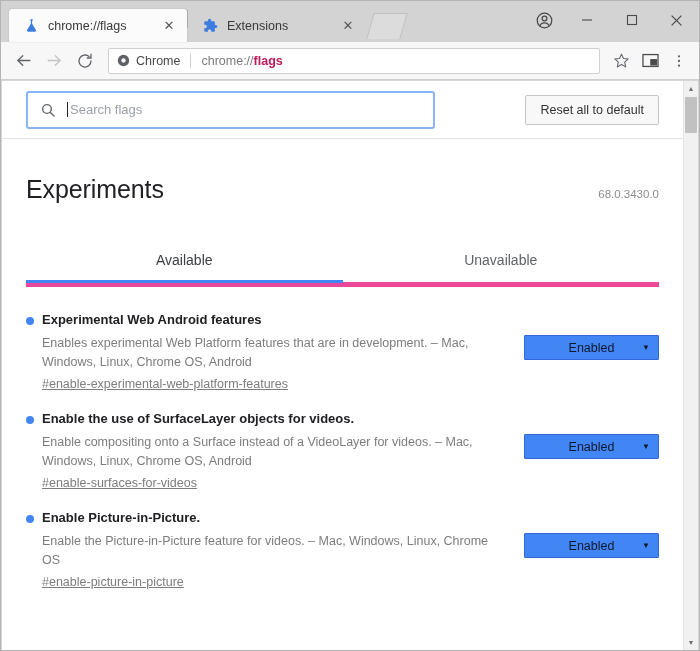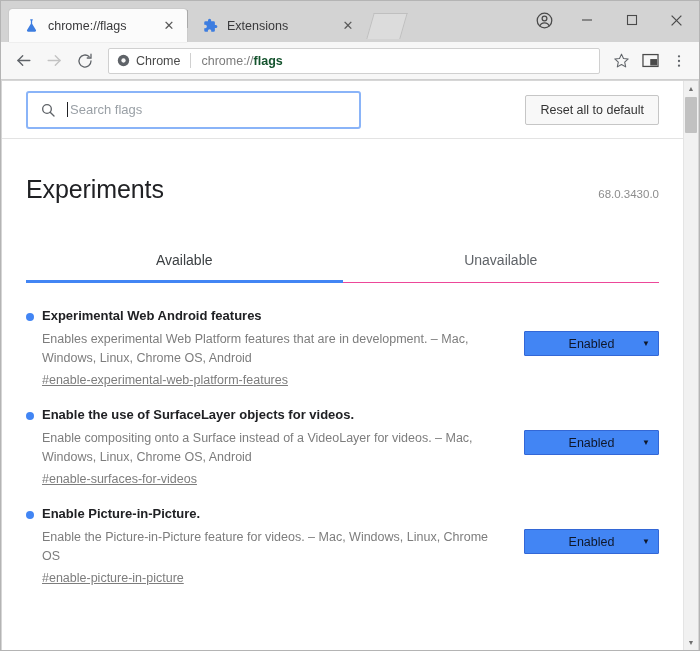--- a/index.html
+++ b/index.html
@@ -151,21 +151,21 @@
     color: #4a4a4a;
     white-space: nowrap;
   }
   .omni-chip-label { margin-left: 6px; font-size: 12.5px; }
   .omni-divider {
     width: 1px; height: 15px;
     background: #d0d0d0;
     margin: 0 10px;
   }
   .omni-url { color: #7b7b7b; font-size: 12.5px; white-space: nowrap; }
-  .omni-url b { color: #14532d; font-weight: 700; }
+  .omni-url b { color: #be185d; font-weight: 700; }
 
   .tbicon {
     width: 28px; height: 28px;
     display: flex; align-items: center; justify-content: center;
     color: #5f6368;
     margin-left: 1px;
   }
 
   
   .viewport {
@@ -188,21 +188,21 @@
   .flags-header {
     height: 58px;
     border-bottom: 1px solid #e3e3e3;
     display: flex;
     align-items: center;
     padding: 0 24px 0 24px;
     background: #ffffff;
   }
 
   .search-wrap {
-    width: 335px;
+    width: 409px;
     height: 38px;
     border: 2px solid #8ab4f8;
     border-radius: 3px;
     background: #fff;
     display: flex;
     align-items: center;
     padding: 0 12px;
   }
   .search-icon { color: #5f6368; display:flex; align-items:center; }
   .caret {
@@ -255,21 +255,21 @@
     font-size: 13px;
     line-height: 21px;
     color: #6b6b6b;
     max-width: 610px;
   }
   .warning .strong { color: #f5483b; font-weight: 700; }
 
   .tabs {
     margin-top: 38px;
     display: flex;
-    border-bottom: 1px solid #ec4899;
+    border-bottom: 5px solid #ec4899;
     position: relative;
   }
   .ftab {
     flex: 1 1 50%;
     text-align: center;
     font-size: 14px;
     color: #5f6368;
     padding: 10px 0 14px 0;
     position: relative;
   }

